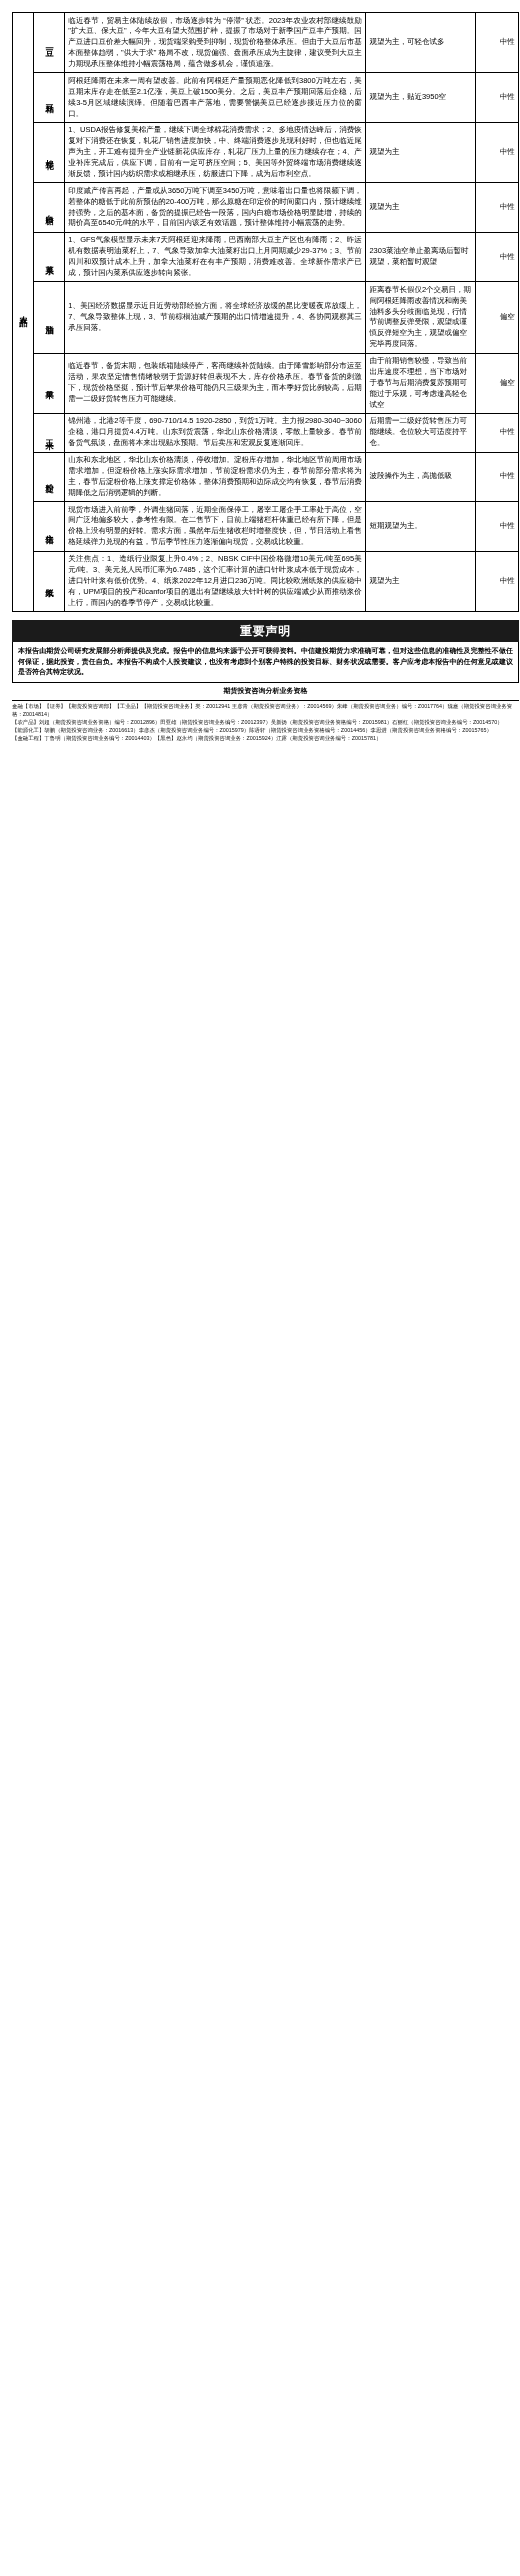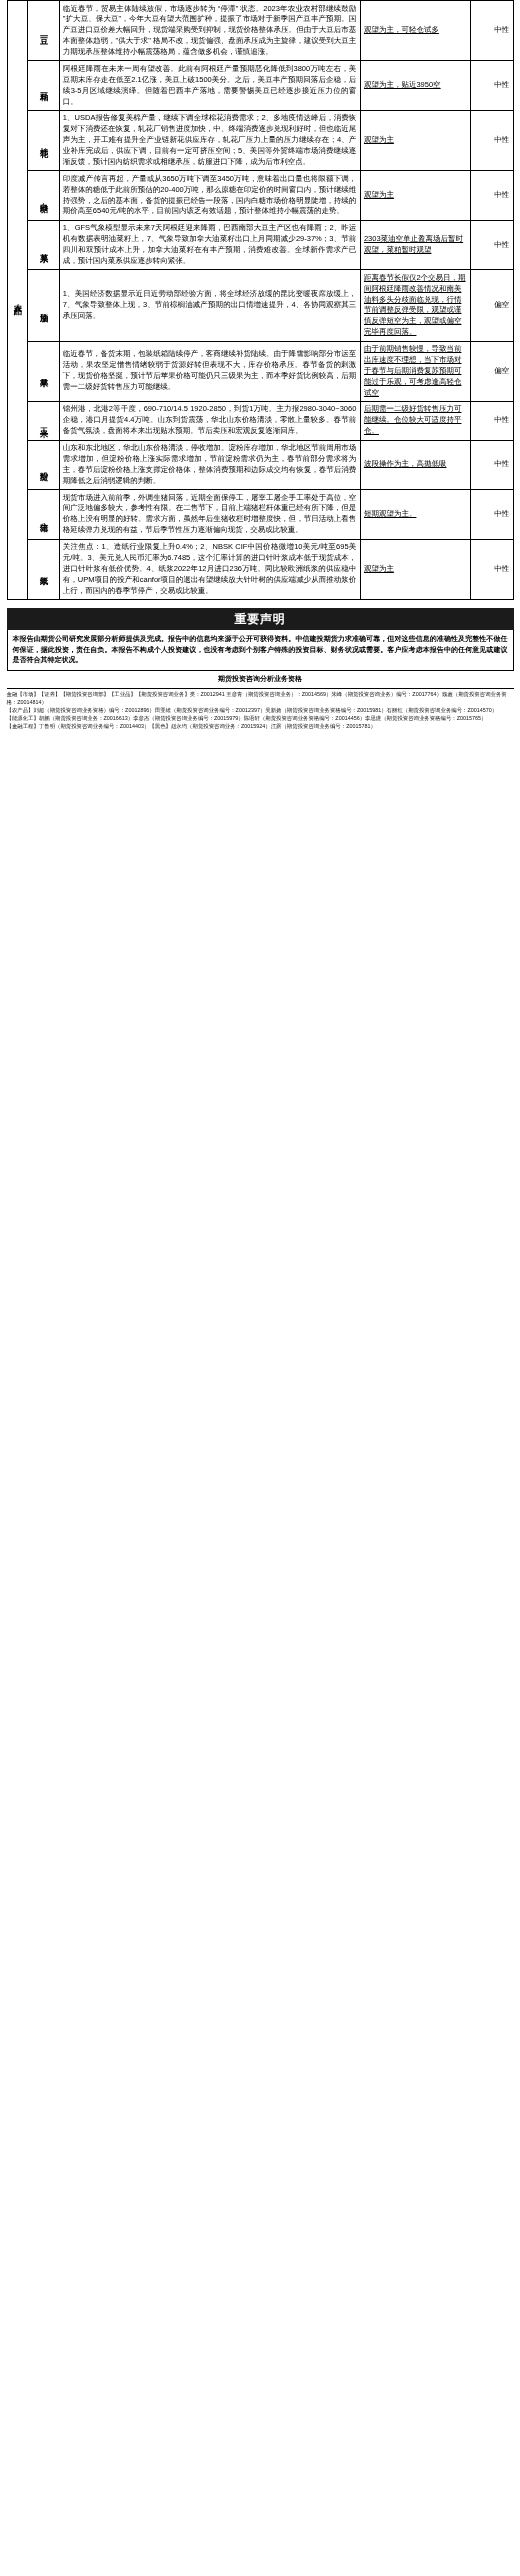--- a/index.html
+++ b/index.html
@@ -11,21 +11,21 @@
   body {
     width: 520px;
     font-family: "Liberation Sans", sans-serif;
     color: #000000;
     font-size: 7.5px;
     line-height: 1.42;
   }
   .page {
     width: 520px;
     position: relative;
-    padding: 0;
+    padding: 12px;
   }
   table.report {
     width: 507px;
     margin: 0 auto;
     border-collapse: collapse;
     table-layout: fixed;
   }
   table.report td {
     border: 0.8px solid #000000;
     vertical-align: middle;
@@ -68,21 +68,20 @@
     vertical-align: top;
     padding: 3.3px 4.2px;
   }
   td.advice-col {
     width: 98px;
     font-size: 7.5px;
     line-height: 1.45;
     vertical-align: middle;
     text-align: left;
     padding: 3.3px 4.2px;
-    text-decoration: underline;
   }
   td.view-col {
     width: 38px;
     font-size: 7.5px;
     text-align: right;
     vertical-align: middle;
   }
   
   .disclaimer-wrap {
     width: 507px;

